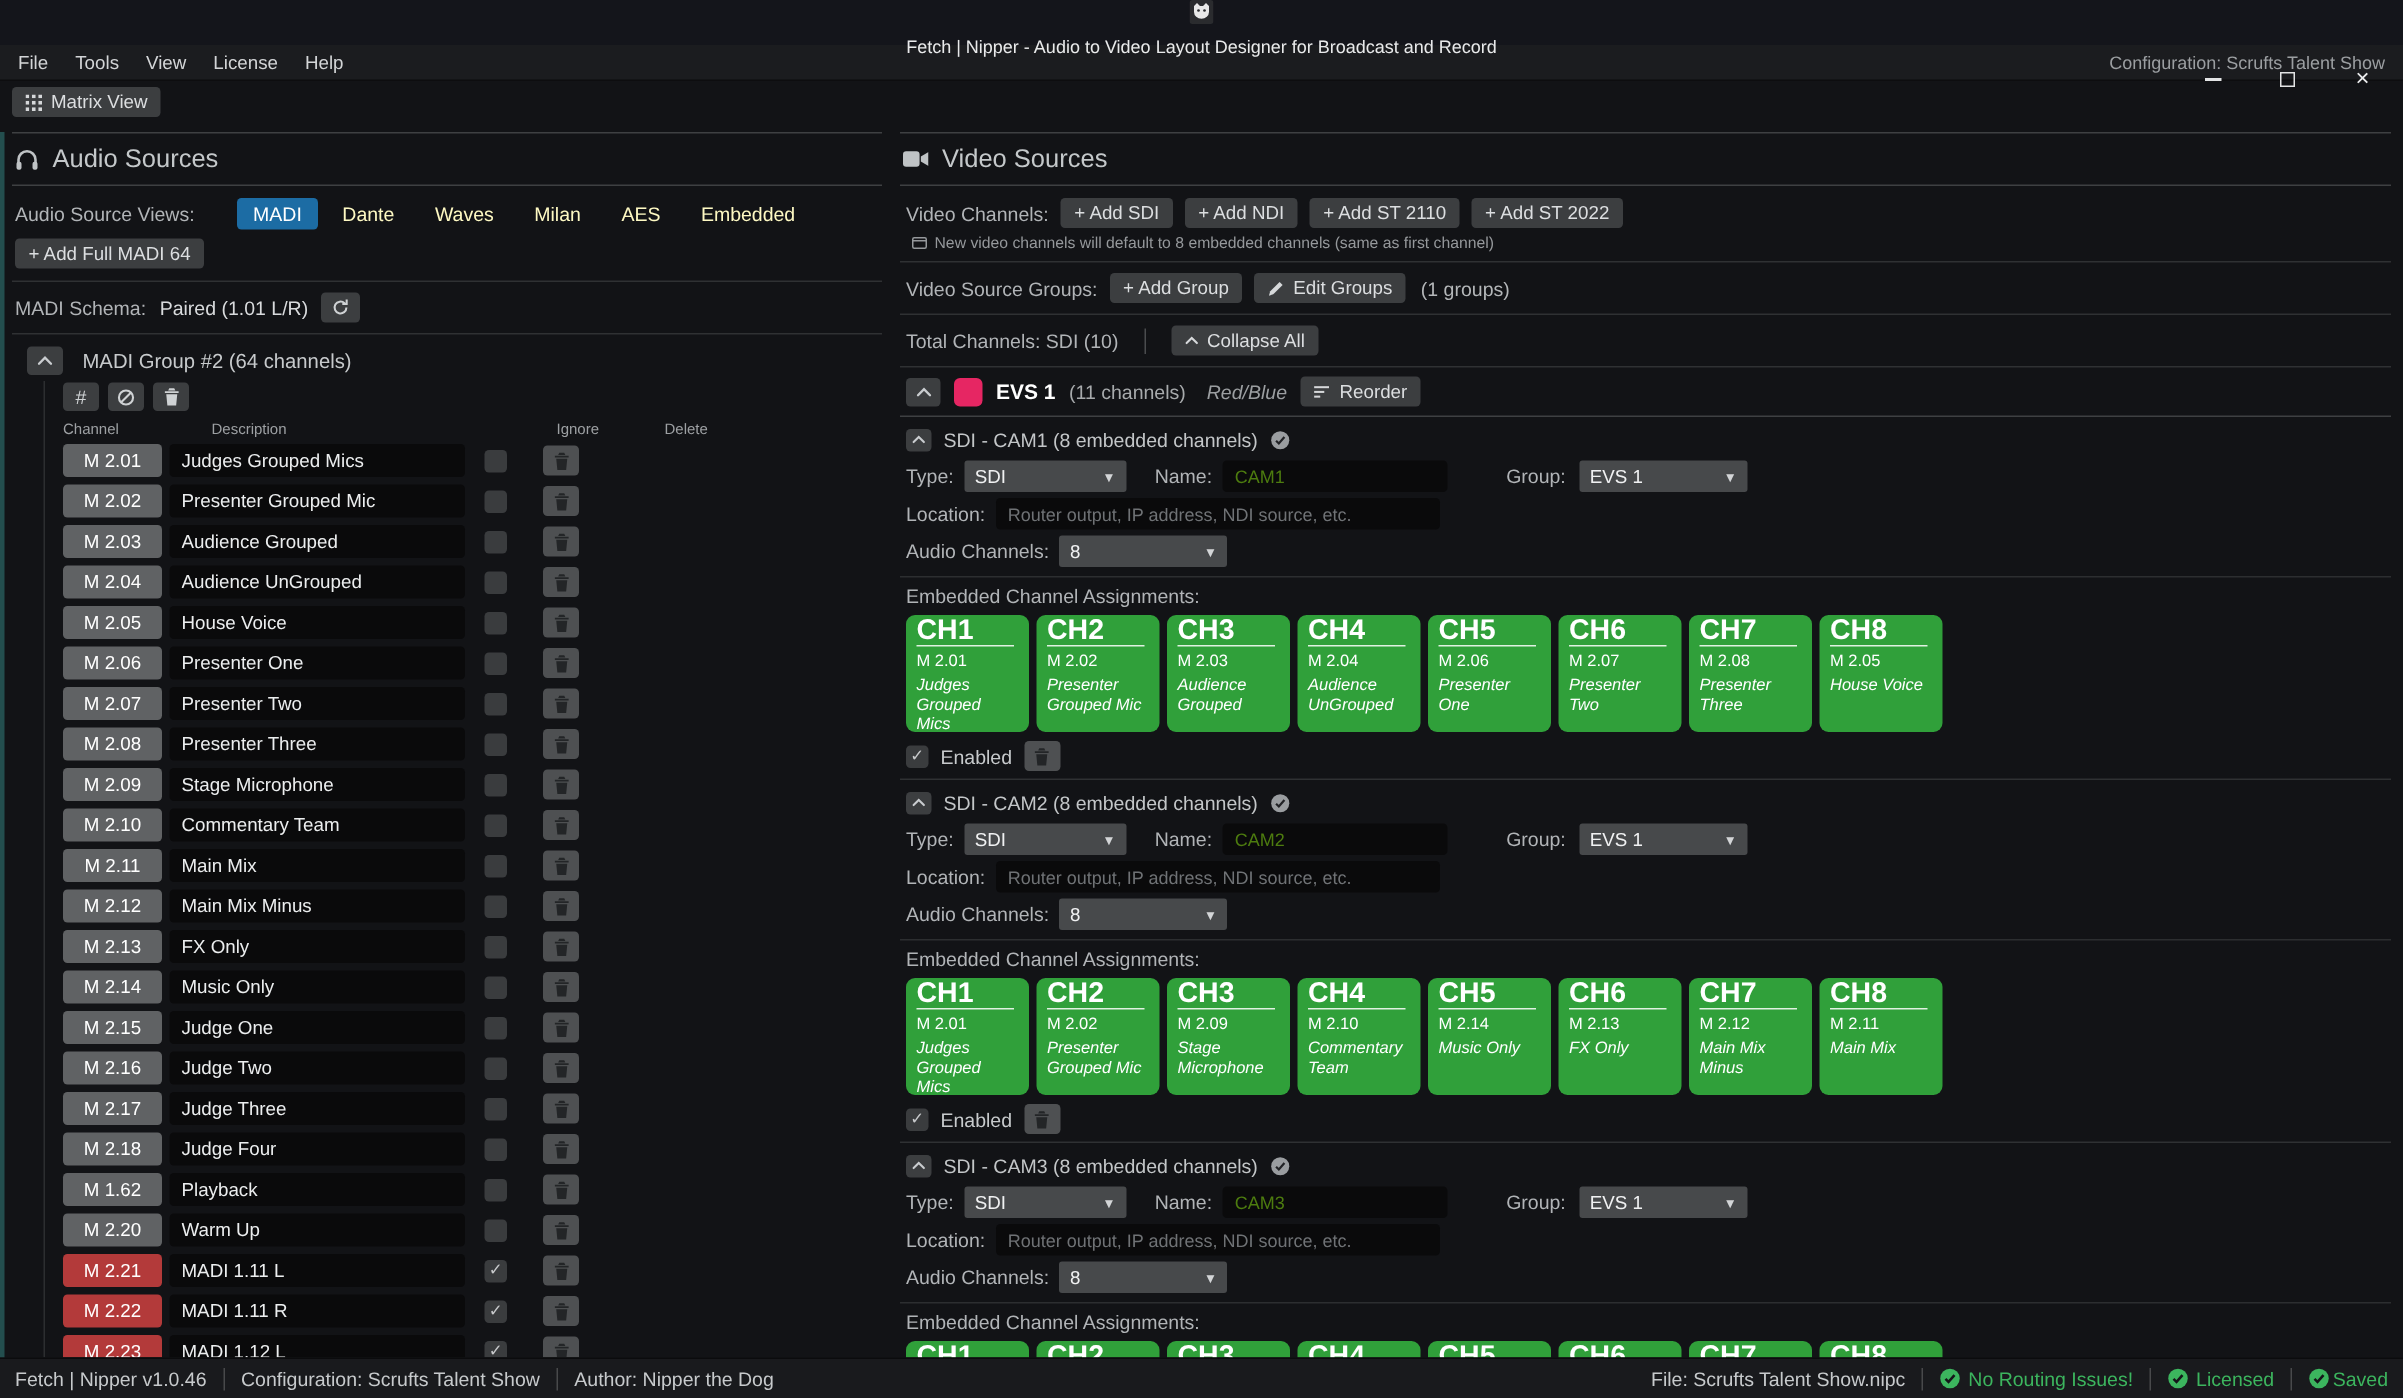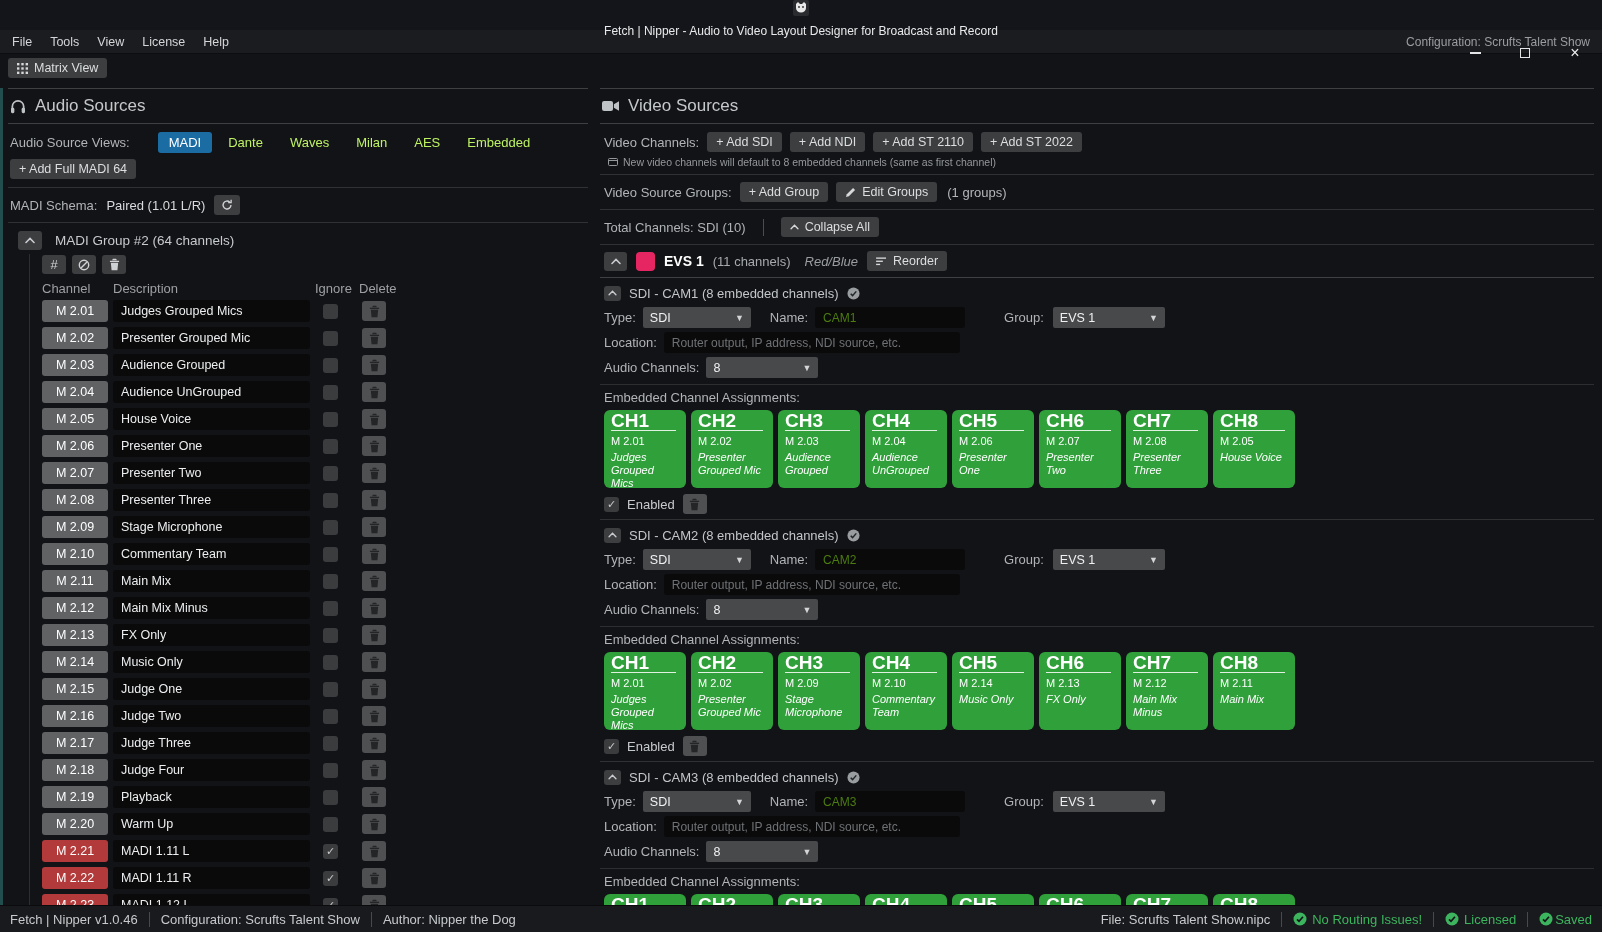--- a/index.html
+++ b/index.html
@@ -40,33 +40,33 @@
   
   .main{position:relative;display:flex;gap:12px;padding:6px 8px 0;height:823px;overflow:hidden;}
   .accent-strip{position:absolute;left:0;top:6px;bottom:0;width:3px;background:var(--teal);}
   .panel{border-top:1px solid var(--panel-border);display:flex;flex-direction:column;overflow:hidden;}
   .panel-audio{width:580px;flex:none;}
   .panel-video{flex:1;}
   .panel-head{display:flex;align-items:center;gap:9px;padding:7px 2px;font-size:17px;color:#c4c8ca;border-bottom:1px solid var(--panel-border);flex:none;}
   
   .a-views{display:flex;align-items:center;gap:6px;padding:8px 2px 3px;font-size:13px;color:var(--label);}
   .tabs{display:flex;gap:5px;margin-left:22px;}
-  .tab{padding:3px 11px;color:#bef264;font-size:13px;border-radius:3px;}
+  .tab{padding:3px 11px;color:#fef9c3;font-size:13px;border-radius:3px;}
   .tab.selected{background:var(--blue);color:#fff;}
   .a-add{padding:3px 2px 8px;border-bottom:1px solid var(--subtle);}
   .a-schema{display:flex;align-items:center;gap:9px;padding:7px 2px;font-size:13px;color:var(--label);border-bottom:1px solid var(--subtle);}
   .schema-value{color:#d9dbdd;}
   .a-group{flex:1;display:flex;flex-direction:column;overflow:hidden;position:relative;}
   .group-head{display:flex;align-items:center;gap:13px;padding:8px 2px 4px 10px;font-size:13.5px;color:#c7cacc;}
   .chev-btn{width:24px;height:19px;}
   .group-body{flex:1;display:flex;flex-direction:column;overflow:hidden;position:relative;}
   .group-body::before{content:'';position:absolute;left:21px;top:0;bottom:0;width:1px;background:#2c2e30;}
   .group-tools{display:flex;gap:6px;padding:1px 0 5px 34px;}
   .group-tools .icon-btn{width:24px;height:19px;}
-  .col-head{display:flex;font-size:13px;color:var(--muted);padding:2px 0 4px;}
+  .col-head{display:flex;font-size:10px;color:var(--muted);padding:2px 0 4px;gap:28px;}
   .col-head .c1{margin-left:34px;width:71px;}
   .col-head .c2{width:202px;}
   .col-head .c3{width:44px;}
   .rows-host{flex:1;overflow:hidden;}
   .arow{display:flex;align-items:center;height:22px;margin:0 0 5px 34px;}
   .abadge{width:66px;height:22px;background:var(--badge);border-radius:3px;color:#fff;font-size:12.5px;display:flex;align-items:center;justify-content:center;flex:none;}
   .abadge.err{background:var(--red);}
   .desc-input{margin-left:5px;width:197px;height:22px;background:var(--input);border:none;border-radius:3px;color:#eceeef;font-size:12.5px;padding:0 8px;font-family:inherit;outline:none;}
   .checkbox{width:15px;height:15px;background:#3a3c3e;border-radius:3px;display:flex;align-items:center;justify-content:center;color:#c8cacc;font-size:11px;line-height:1;flex:none;}
   .arow .checkbox{margin-left:13px;}
@@ -463,21 +463,21 @@
               <span class="checkbox"></span>
               <span class="trash-btn">
                 <span>
                   <svg width="11" height="13" viewBox="0 0 12 14">
                     <path fill="currentColor" d="M4.2 0.8h3.6l0.8 1.6H3.4zM1 3h10v1.3H1zM2 5.2h8L9.2 13.4H2.8z"></path>
                   </svg>
                 </span>
               </span>
             </div>
             <div class="arow">
-              <span class="abadge">M 2.19</span>
+              <span class="abadge">M 1.62</span>
               <input class="desc-input" type="text" value="Playback" style="">
               <span class="checkbox"></span>
               <span class="trash-btn">
                 <span>
                   <svg width="11" height="13" viewBox="0 0 12 14">
                     <path fill="currentColor" d="M4.2 0.8h3.6l0.8 1.6H3.4zM1 3h10v1.3H1zM2 5.2h8L9.2 13.4H2.8z"></path>
                   </svg>
                 </span>
               </span>
             </div>

